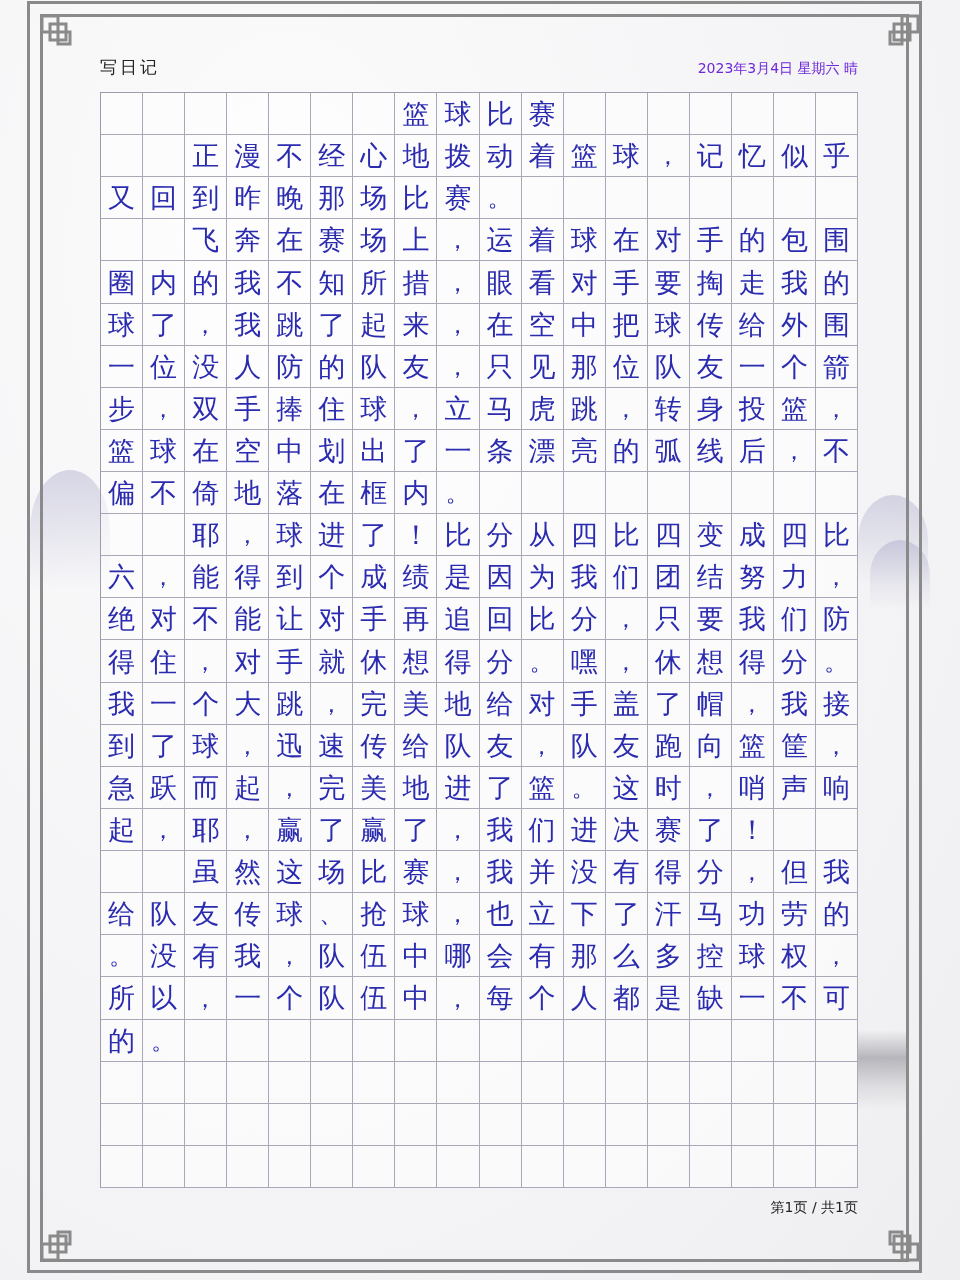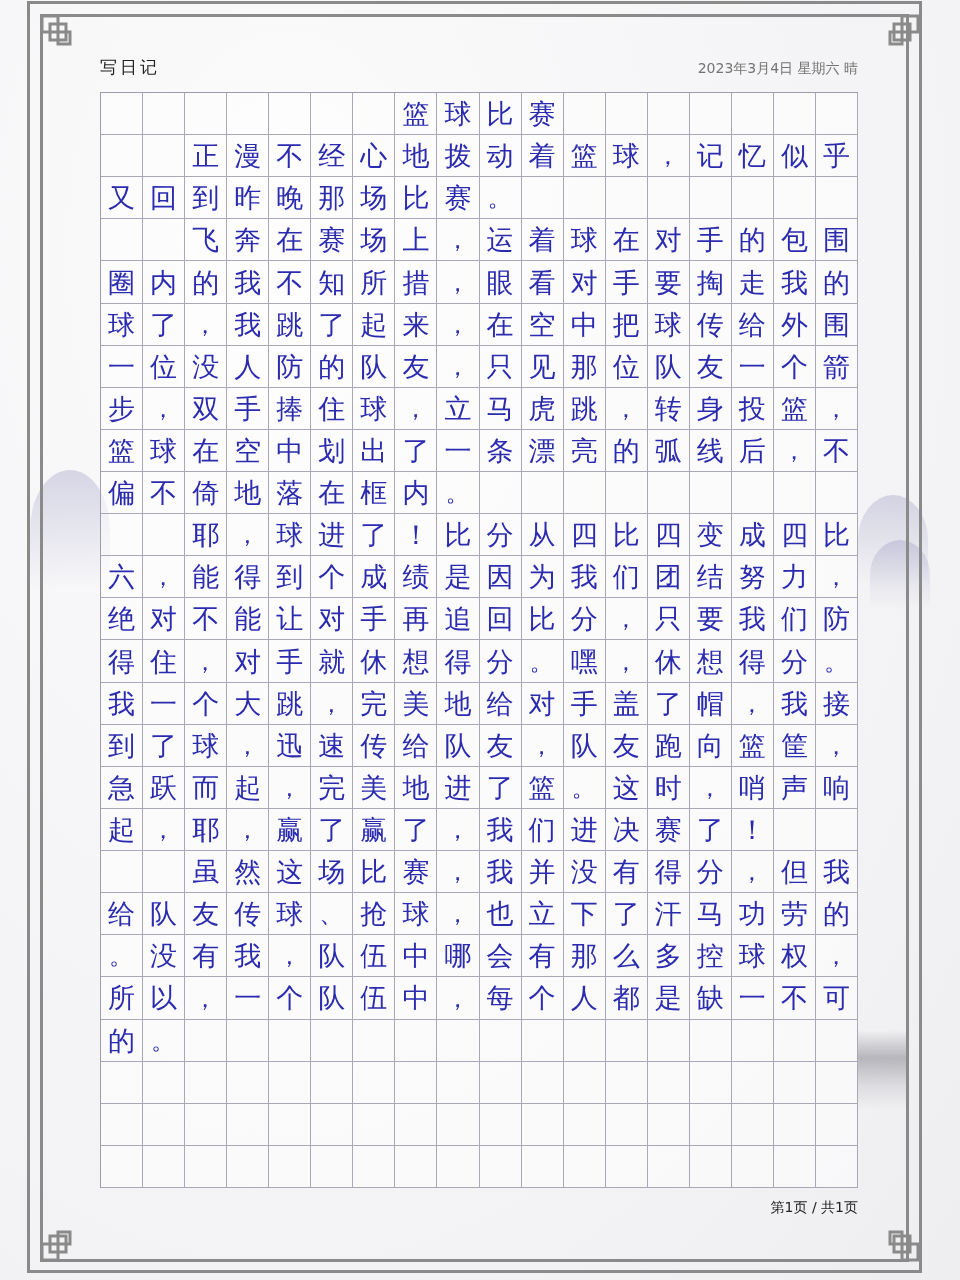--- a/index.html
+++ b/index.html
@@ -28,21 +28,21 @@
   .mountain {
     position:absolute; border-radius:50% 50% 0 0;
     background: linear-gradient(to bottom, rgba(150,148,190,0.35), rgba(220,220,232,0));
   }
 
   .header-left {
     position:absolute; left:100px; top:56px; font-size:17px; color:#222;
     letter-spacing:3px;
   }
   .header-right {
-    position:absolute; right:102px; top:60px; font-size:14px; color:#737373;
+    position:absolute; right:102px; top:60px; font-size:14px; color:#6d28d9;
     font-family:"DejaVu Sans", sans-serif;
   }
   .footer {
     position:absolute; right:102px; top:1199px; font-size:14px; color:#222;
     font-family:"DejaVu Sans", sans-serif;
     margin-left:36px;
   }
 
   .grid {
     position:absolute; left:100px; top:92px;

